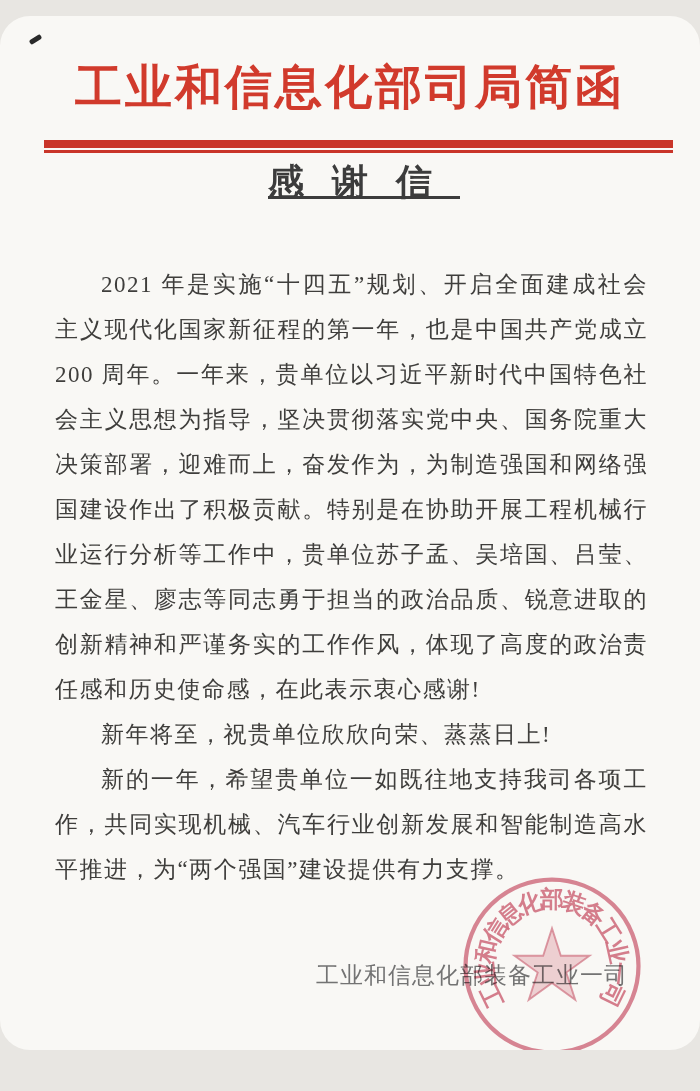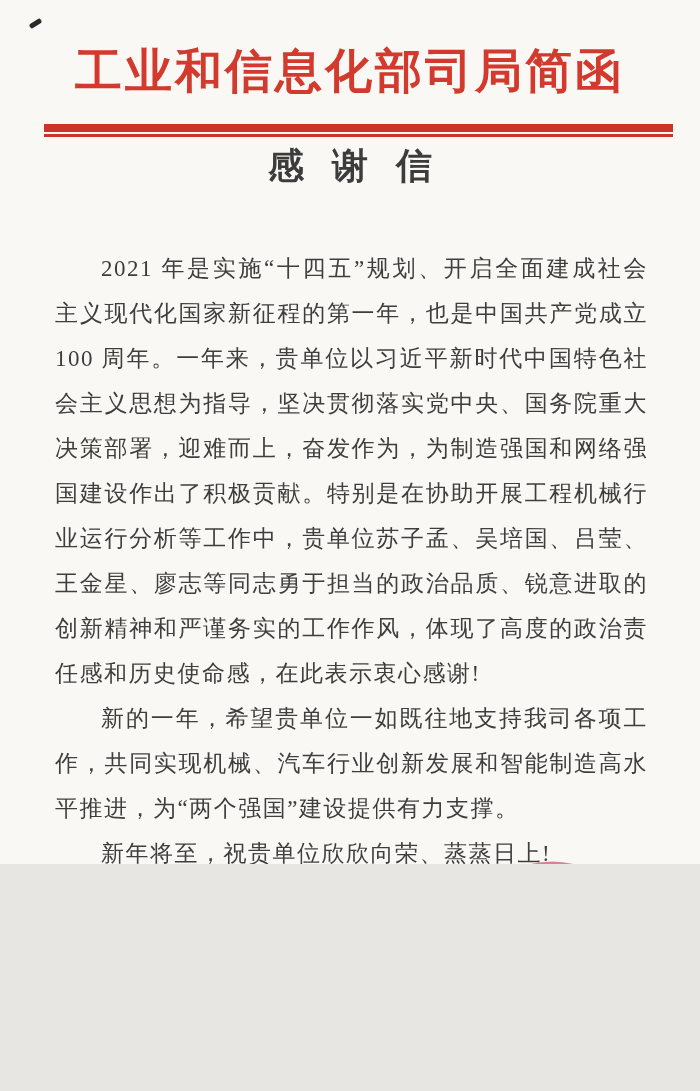--- a/index.html
+++ b/index.html
@@ -3,25 +3,26 @@
 <meta charset="utf-8">
 <style>
   html, body {
     margin: 0;
     padding: 0;
     background: #e8e6e2;
   }
   .page {
     position: relative;
     width: 700px;
-    height: 864px;
-    margin: 0 auto;
+    height: 1034px;
+    margin: 16px auto;
     background: #f9f8f5;
     overflow: hidden;
     font-family: "Liberation Serif", "DejaVu Serif", serif;
+    border-radius: 30px;
   }
   .scan-speck {
     position: absolute;
     left: 29px;
     top: 21px;
     width: 13px;
     height: 5px;
     background: #2a2a2a;
     border-radius: 2px;
     transform: rotate(-32deg);
@@ -59,20 +60,21 @@
     top: 142px;
     left: 0;
     right: 0;
     margin: 0;
     text-align: center;
     font-size: 36px;
     font-weight: bold;
     letter-spacing: 28px;
     text-indent: 28px;
     color: #3c3c3c;
+    text-decoration: underline;
   }
   .letter-body {
     position: absolute;
     top: 246px;
     left: 55px;
     width: 593px;
     font-size: 23px;
     line-height: 45px;
     letter-spacing: 1.5px;
     color: #3f3e3c;
@@ -124,23 +126,23 @@
   <h1 class="banner">工业和信息化部司局简函</h1>
 
   <div class="rule">
     <div class="rule-thick"></div>
     <div class="rule-thin"></div>
   </div>
 
   <h2 class="letter-title">感谢信</h2>
 
   <div class="letter-body">
-    <p class="para">2021 年是实施“十四五”规划、开启全面建成社会主义现代化国家新征程的第一年，也是中国共产党成立 100 周年。一年来，贵单位以习近平新时代中国特色社会主义思想为指导，坚决贯彻落实党中央、国务院重大决策部署，迎难而上，奋发作为，为制造强国和网络强国建设作出了积极贡献。特别是在协助开展工程机械行业运行分析等工作中，贵单位苏子孟、吴培国、吕莹、王金星、廖志等同志勇于担当的政治品质、锐意进取的创新精神和严谨务实的工作作风，体现了高度的政治责任感和历史使命感，在此表示衷心感谢!</p>
+    <p class="para">2021 年是实施“十四五”规划、开启全面建成社会主义现代化国家新征程的第一年，也是中国共产党成立 200 周年。一年来，贵单位以习近平新时代中国特色社会主义思想为指导，坚决贯彻落实党中央、国务院重大决策部署，迎难而上，奋发作为，为制造强国和网络强国建设作出了积极贡献。特别是在协助开展工程机械行业运行分析等工作中，贵单位苏子孟、吴培国、吕莹、王金星、廖志等同志勇于担当的政治品质、锐意进取的创新精神和严谨务实的工作作风，体现了高度的政治责任感和历史使命感，在此表示衷心感谢!</p>
+    <p class="para">新年将至，祝贵单位欣欣向荣、蒸蒸日上!</p>
     <p class="para">新的一年，希望贵单位一如既往地支持我司各项工作，共同实现机械、汽车行业创新发展和智能制造高水平推进，为“两个强国”建设提供有力支撑。</p>
-    <p class="para">新年将至，祝贵单位欣欣向荣、蒸蒸日上!</p>
   </div>
 
   <div class="signature">工业和信息化部装备工业一司</div>
 
 
   <div class="seal"><svg viewBox="0 0 200 200">
         <circle cx="100" cy="100" r="92" fill="none" stroke="#cf5f74" stroke-width="4.5" stroke-opacity="0.85"></circle>
         <polygon points="100.0,60.0 109.4,89.1 139.9,89.0 115.2,106.9 124.7,136.0 100.0,118.0 75.3,136.0 84.8,106.9 60.1,89.0 90.6,89.1" fill="#cf5f74" fill-opacity="0.3" stroke="#cf5f74" stroke-width="2" stroke-opacity="0.7"></polygon>
         <text transform="translate(36.2,131.1) rotate(-116.0)" text-anchor="middle" dominant-baseline="central" font-size="25" font-weight="bold" font-family="&quot;Liberation Serif&quot;,&quot;DejaVu Serif&quot;,serif" fill="#cf5f74" fill-opacity="0.9">工</text>
         <text transform="translate(29.5,108.2) rotate(-96.7)" text-anchor="middle" dominant-baseline="central" font-size="25" font-weight="bold" font-family="&quot;Liberation Serif&quot;,&quot;DejaVu Serif&quot;,serif" fill="#cf5f74" fill-opacity="0.9">业</text>

